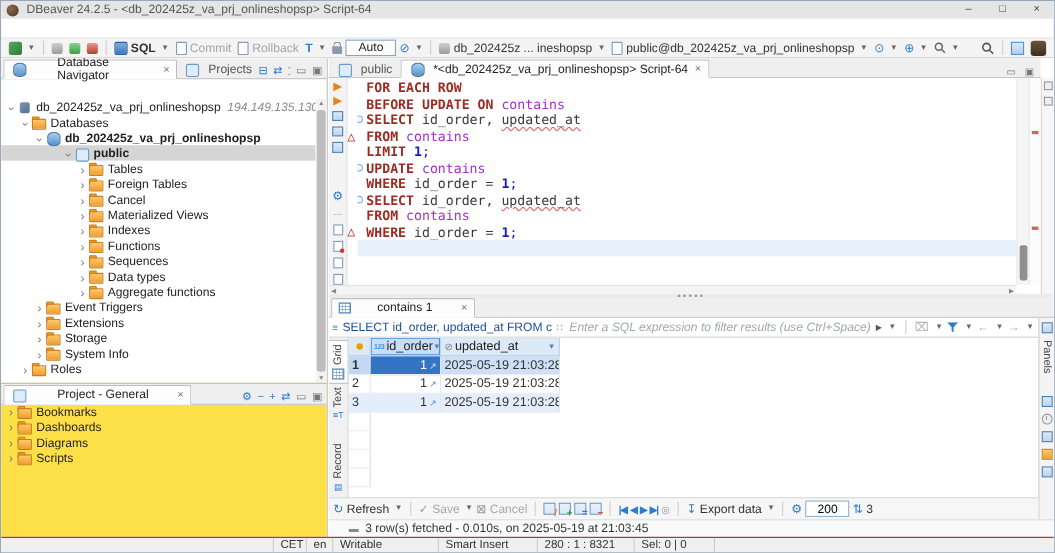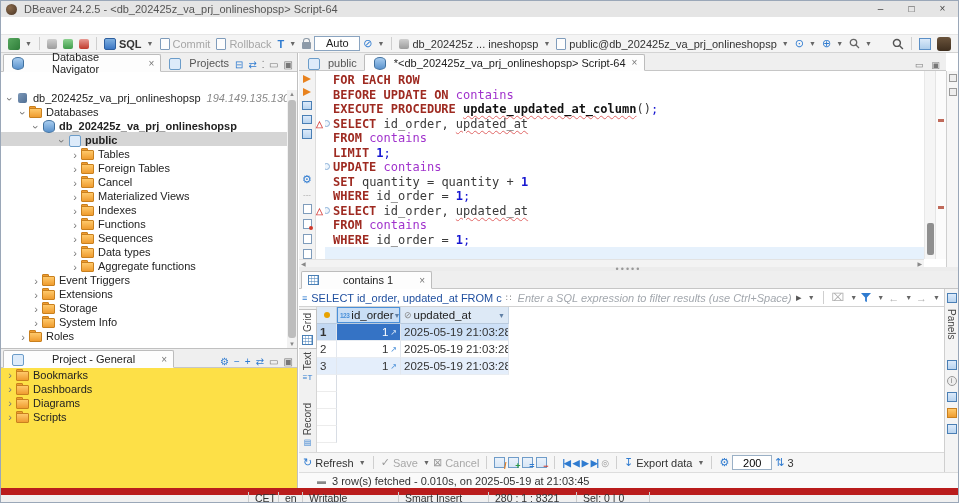--- a/index.html
+++ b/index.html
@@ -173,21 +173,21 @@
   .re-edit::after{content:"/";color:#e07b1f;}
   .re-add::after{content:"+";color:#2e9c44;}
   .re-copy::after{content:"=";color:#2f7bd0;}
   .re-del::after{content:"−";color:#d0392b;}
   .pg{color:#2f7bd0;font-size:9px;font-weight:bold;letter-spacing:-1px;}
   .fetch-box{width:40px;height:15px;border:1px solid #9ab0c6;background:#fff;text-align:center;font-size:11px;font-family:"Liberation Sans",sans-serif;}
   .res-status{position:absolute;left:0;right:0;bottom:0;height:16px;background:#fafafa;border-top:1px solid #ddd;display:flex;align-items:center;font-size:11px;color:#333;padding-left:18px;gap:6px;}
   .collapse-dash{color:#888;font-size:9px;}
 
   
-  #statusbar{position:absolute;bottom:0;left:0;right:0;height:14px;background:#f0f0f0;border-top:7px solid #b91c1c;display:flex;align-items:center;font-size:10.5px;color:#333;}
+  #statusbar{position:absolute;bottom:0;left:0;right:0;height:14px;background:#f0f0f0;border-top:1px solid #b91c1c;display:flex;align-items:center;font-size:10.5px;color:#333;}
   .sb-seg{border-left:1px solid #ccc;height:14px;line-height:13px;padding-left:6px;flex:none;}
   .sb-spacer{width:247px;flex:none;}
   .sb-0{width:30px;} .sb-1{width:24px;} .sb-2{width:96px;} .sb-3{width:90px;} .sb-4{width:88px;} .sb-5{width:74px;border-right:1px solid #ccc;}
 </style>
 </head>
 <body>
 
 <div id="app">
 
   <div id="titlebar">
@@ -483,26 +483,24 @@
         <span class="mini-doc"></span>
         <span class="mini-doc"></span>
       </div>
       <div class="ed-annot">
           <span class="warn" style="top: 47.5px;">△</span>
           <span class="warn" style="top: 134.5px;">△</span>
         </div>
       <div class="ed-code">
           <div class="code-line"><span class="tk-k">FOR EACH ROW</span></div>
           <div class="code-line"><span class="tk-k">BEFORE UPDATE ON </span><span class="tk-tbl">contains</span></div>
-          <div class="code-line"><span class="tk-k">EXECUTE PROCEDURE </span><span class="tk-fn">update_updated_at_column</span><span class="tk-pl">()</span><span class="tk-sem">;</span></div>
           <div class="code-line"><span class="fold-dot"></span><span class="tk-k">SELECT </span><span class="tk-id">id_order</span><span class="tk-pl">, </span><span class="tk-idw">updated_at</span></div>
           <div class="code-line"><span class="tk-k">FROM </span><span class="tk-tbl">contains</span></div>
           <div class="code-line"><span class="tk-k">LIMIT </span><span class="tk-num">1</span><span class="tk-sem">;</span></div>
           <div class="code-line"><span class="fold-dot"></span><span class="tk-k">UPDATE </span><span class="tk-tbl">contains</span></div>
-          <div class="code-line"><span class="tk-k">SET </span><span class="tk-id">quantity</span><span class="tk-op"> = </span><span class="tk-id">quantity</span><span class="tk-op"> + </span><span class="tk-num">1</span></div>
           <div class="code-line"><span class="tk-k">WHERE </span><span class="tk-id">id_order</span><span class="tk-op"> = </span><span class="tk-num">1</span><span class="tk-sem">;</span></div>
           <div class="code-line"><span class="fold-dot"></span><span class="tk-k">SELECT </span><span class="tk-id">id_order</span><span class="tk-pl">, </span><span class="tk-idw">updated_at</span></div>
           <div class="code-line"><span class="tk-k">FROM </span><span class="tk-tbl">contains</span></div>
           <div class="code-line"><span class="tk-k">WHERE </span><span class="tk-id">id_order</span><span class="tk-op"> = </span><span class="tk-num">1</span><span class="tk-sem">;</span></div>
           <div class="code-line current"></div>
         </div>
       <div class="ed-vscroll">
           <div class="thumb"></div>
         </div>
       <div class="ed-ruler">

